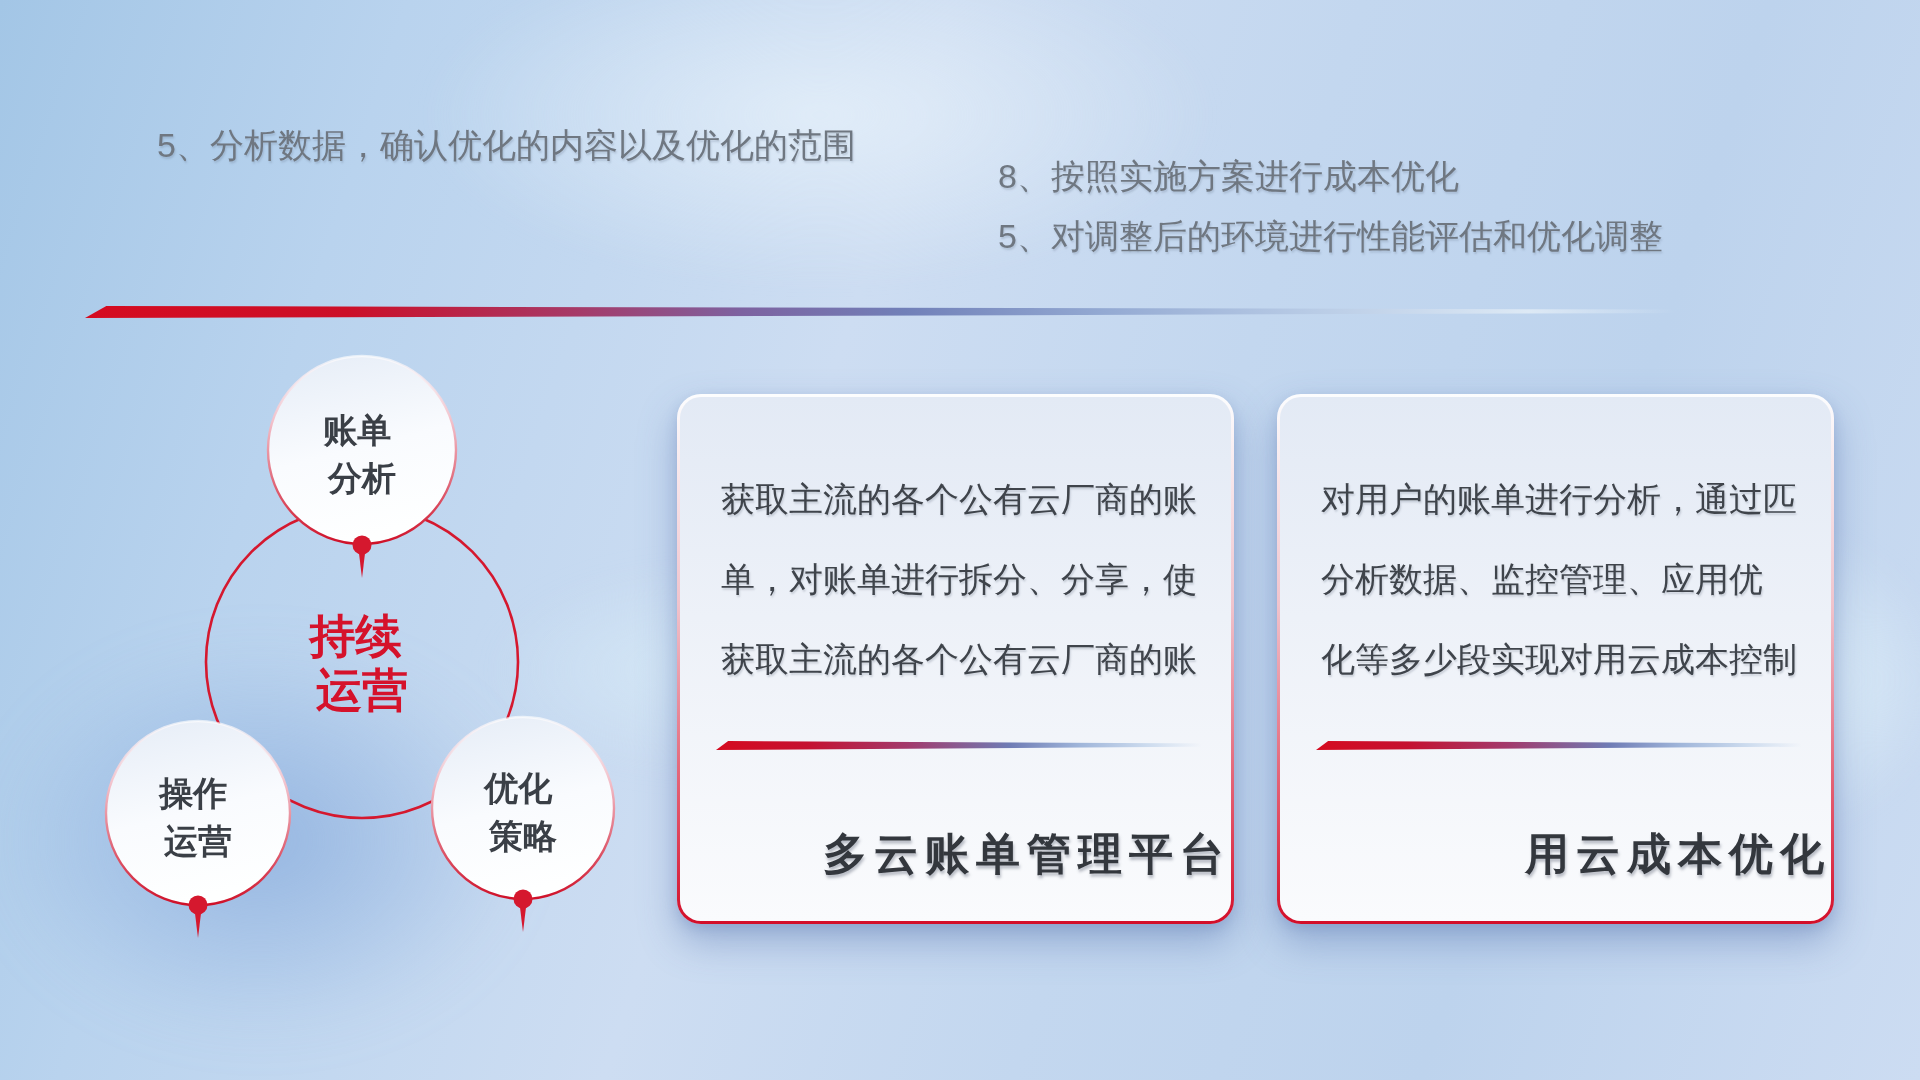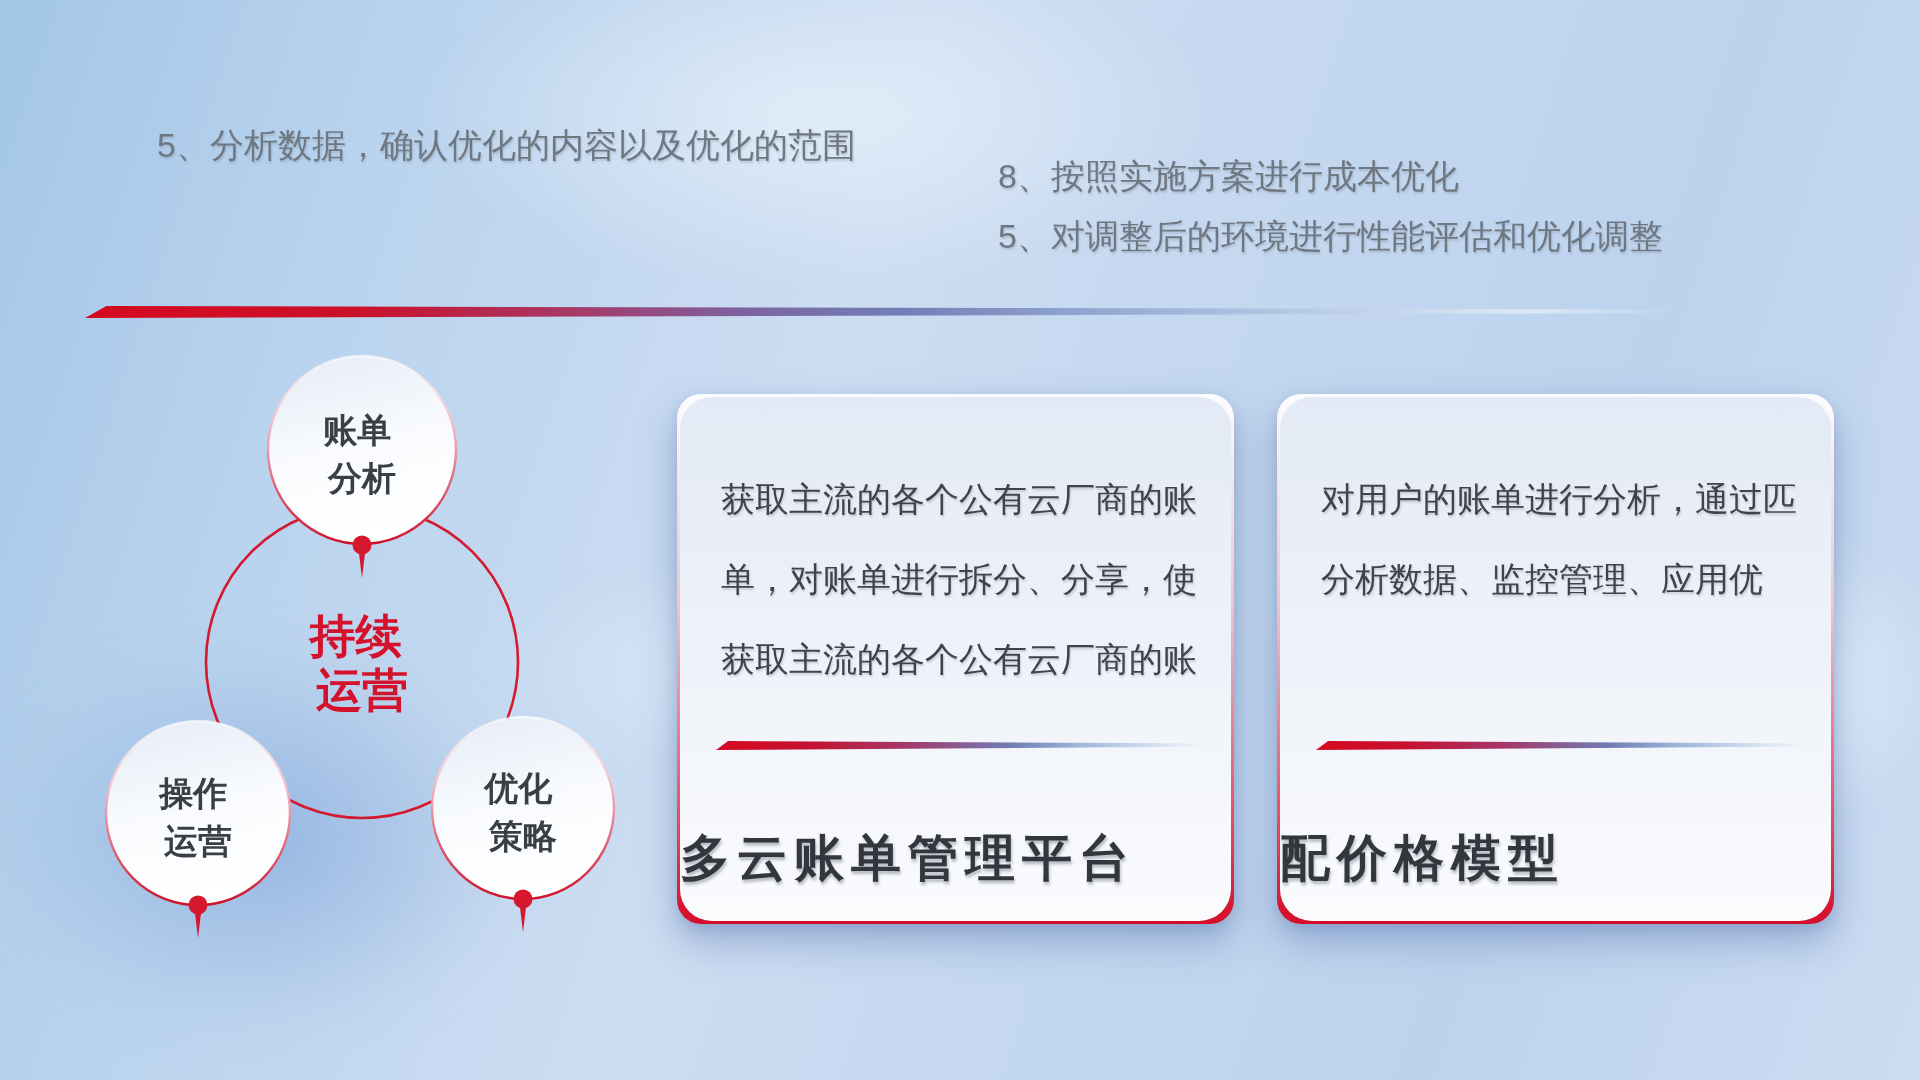--- a/index.html
+++ b/index.html
@@ -33,29 +33,29 @@
     clip-path: polygon(0% 100%, 1.3% 0%, 100% 30%, 100% 58%); }
 
   .diagram { position: absolute; left: 60px; top: 350px; width: 590px; height: 700px; }
 
   .card { position: absolute; top: 394px; width: 557px; height: 530px;
     border-radius: 24px; padding: 3px;
     background: linear-gradient(180deg, rgba(255,255,255,0.95) 0%, #f0c3cc 40%, #e14e63 80%, #d30e29 100%);
     box-shadow: 0 18px 38px rgba(92,120,178,0.45), 0 5px 12px rgba(110,135,185,0.28); }
   .card.mid   { left: 677px; }
   .card.right { left: 1277px; }
-  .card-inner { position: relative; width: 100%; height: 100%; border-radius: 32px;
+  .card-inner { position: relative; width: 100%; height: 100%; border-radius: 21px;
     background: linear-gradient(180deg, #e3eaf5 0%, #edf1f8 42%, #fafbfd 100%); padding-left: 11px; }
   .card-body { position: absolute; left: 41px; top: 62px; font-size: 34px; line-height: 80px;
     color: #3f444b; white-space: nowrap; text-shadow: 1px 2px 2px rgba(100,110,130,0.28); }
   .card-line { position: absolute; left: 36px; top: 344px; width: 506px; height: 9px;
     background: linear-gradient(90deg, #d50b20 0%, #c51130 18%, #a23a6c 38%, #6f7cb5 58%, #a0b6da 72%, #ccdbee 85%, rgba(235,242,250,0) 96%);
     clip-path: polygon(0% 100%, 2.4% 0%, 100% 28%, 100% 62%); }
-  .card-title { position: absolute; left: 0; right: 0; top: 428px; text-align: left;
-    font-size: 50px; font-weight: bold; letter-spacing: 7px; color: #33373d;
+  .card-title { position: absolute; left: 0; right: 0; top: 428px; text-align: right;
+    font-size: 44px; font-weight: bold; letter-spacing: 7px; color: #33373d;
     text-shadow: 1px 3px 3px rgba(60,70,90,0.35); }
 
   svg text { font-family: "Liberation Sans", "DejaVu Sans", sans-serif; }
   .node-label { font-size: 34px; font-weight: 600; fill: #3a3f46; }
   .center-label { font-size: 46px; font-weight: bold; fill: #d5122b; }
 </style>
 </head>
 <body>
 
 <div class="bg-blob a"></div>
@@ -136,17 +136,18 @@
     <div class="card-line"></div>
     <div class="card-title">多云账单管理平台</div>
   </div>
 </div>
 
 <div class="card right">
   <div class="card-inner">
     <div class="card-body">
       <div>对用户的账单进行分析，通过匹</div>
       <div>分析数据、监控管理、应用优</div>
+      <div>化等多少段实现对用云成本控制</div>
     </div>
     <div class="card-line"></div>
-    <div class="card-title">配价格模型</div>
+    <div class="card-title">用云成本优化</div>
   </div>
 </div>
 
 </body></html>

